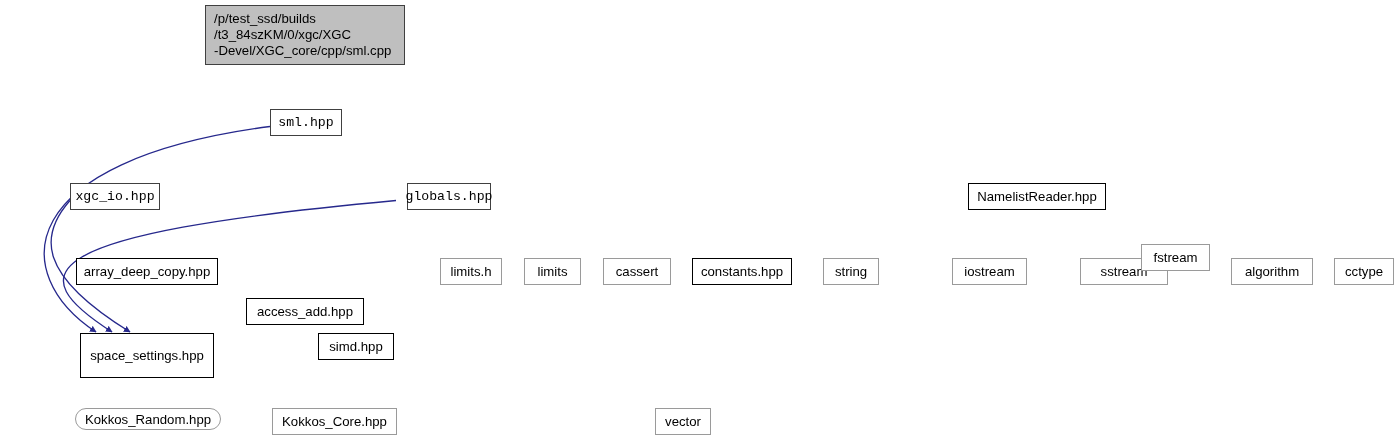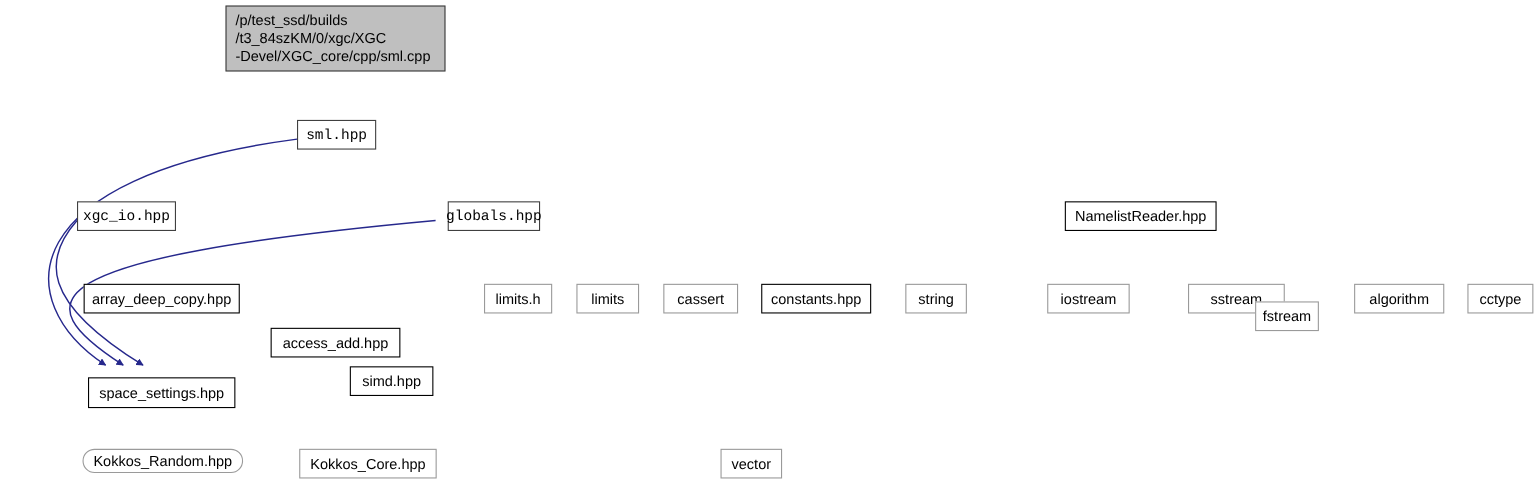--- a/index.html
+++ b/index.html
@@ -66,22 +66,22 @@
       <div class="node strong" style="left: 968px; top: 183px; width: 138px; height: 27px;">NamelistReader.hpp</div>
       <div class="node strong" style="left: 76px; top: 258px; width: 142px; height: 27px;">array_deep_copy.hpp</div>
       <div class="node strong" style="left: 246px; top: 258px; width: 118px; height: 27px; margin-top: 40px;">access_add.hpp</div>
       <div class="node" style="left: 440px; top: 258px; width: 62px; height: 27px;">limits.h</div>
       <div class="node" style="left: 524px; top: 258px; width: 57px; height: 27px;">limits</div>
       <div class="node" style="left: 603px; top: 258px; width: 68px; height: 27px;">cassert</div>
       <div class="node strong" style="left: 692px; top: 258px; width: 100px; height: 27px;">constants.hpp</div>
       <div class="node" style="left: 823px; top: 258px; width: 56px; height: 27px;">string</div>
       <div class="node" style="left: 952px; top: 258px; width: 75px; height: 27px;">iostream</div>
       <div class="node" style="left: 1048px; top: 258px; width: 88px; height: 27px; margin-left: 32px;">sstream</div>
-      <div class="node" style="left: 1141px; top: 274px; width: 58px; height: 27px;">fstream</div>
+      <div class="node" style="left: 1141px; top: 244px; width: 69px; height: 27px;">fstream</div>
       <div class="node" style="left: 1231px; top: 258px; width: 82px; height: 27px;">algorithm</div>
       <div class="node" style="left: 1334px; top: 258px; width: 60px; height: 27px;">cctype</div>
-      <div class="node strong" style="left: 80px; top: 343px; width: 134px; height: 28px;">space_settings.hpp</div>
+      <div class="node strong" style="left: 80px; top: 333px; width: 134px; height: 45px;">space_settings.hpp</div>
       <div class="node strong" style="left: 318px; top: 333px; width: 76px; height: 27px;">simd.hpp</div>
       <div class="node" style="left: 75px; top: 408px; width: 146px; height: 22px; border-radius: 11px;">Kokkos_Random.hpp</div>
       <div class="node" style="left: 272px; top: 408px; width: 125px; height: 27px;">Kokkos_Core.hpp</div>
       <div class="node" style="left: 655px; top: 408px; width: 56px; height: 27px;">vector</div>
     </div>
 </div>
 
 </body></html>

